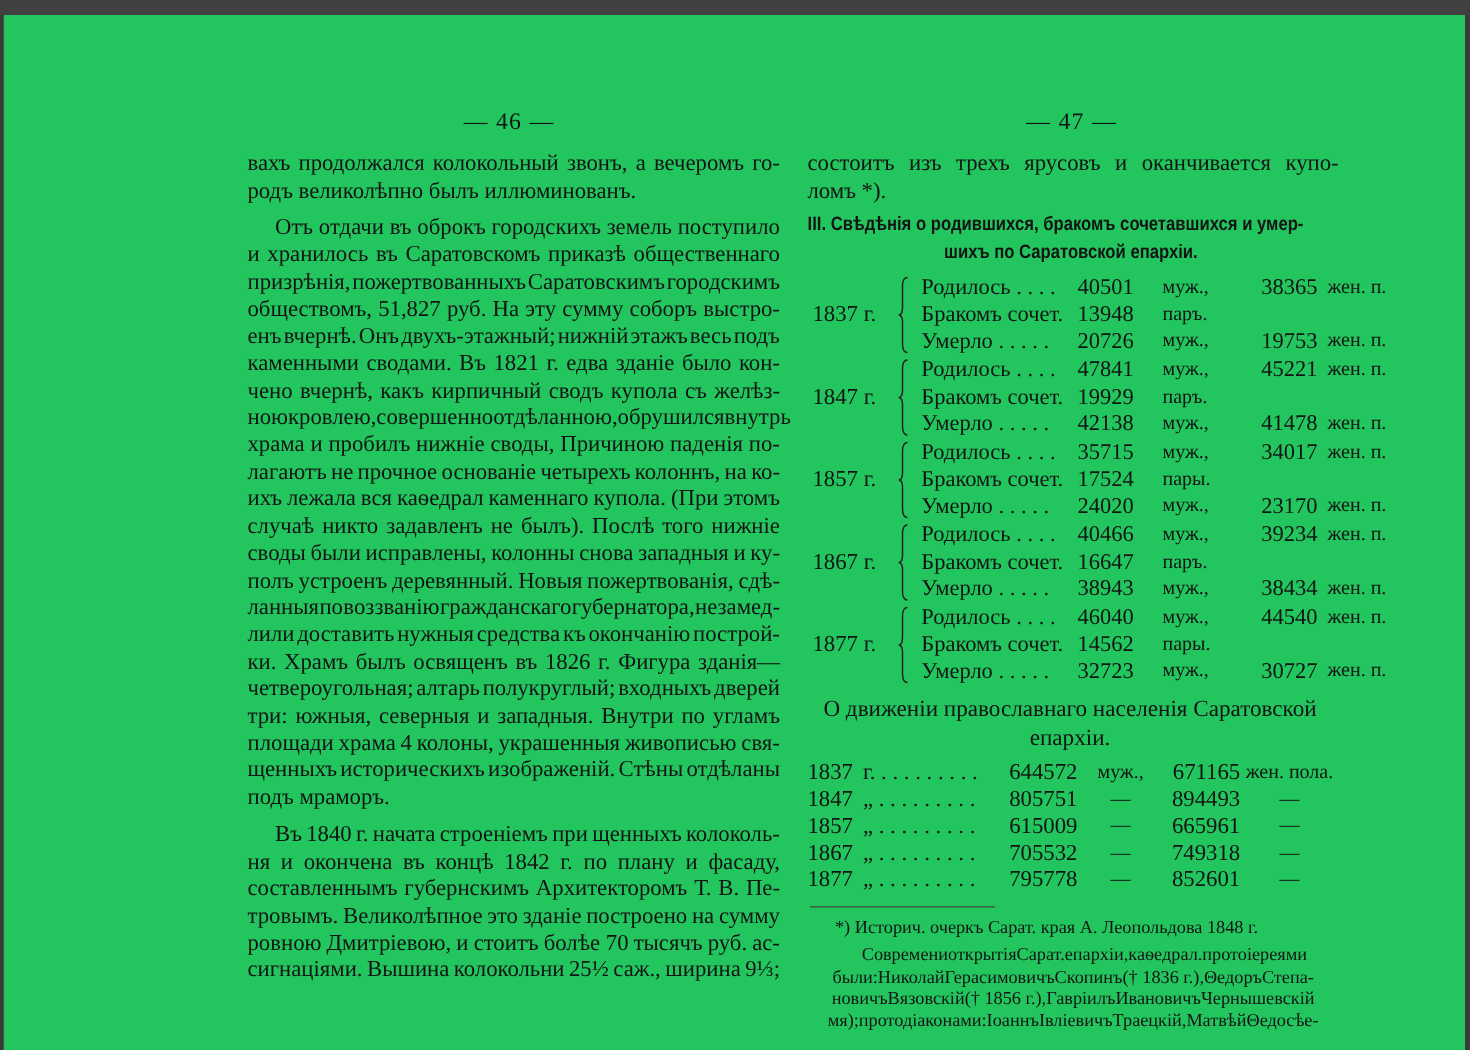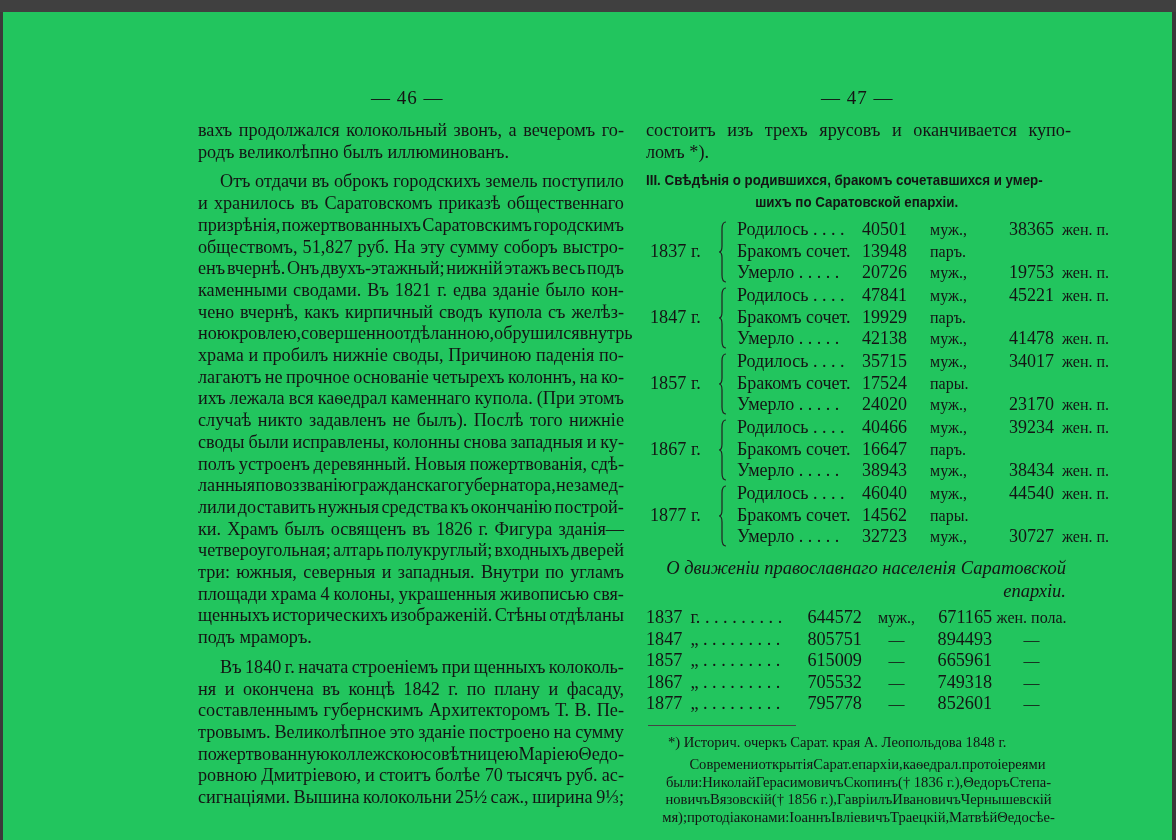--- a/index.html
+++ b/index.html
@@ -38,21 +38,21 @@
   .brace { position: absolute; left: 72px; top: 2px; width: 10px; height: 62px; }
   .rows { position: absolute; left: 91px; top: 0; }
   .row { display: flex; height: 21.5px; line-height: 21.5px; white-space: nowrap; font-size: 18px; }
   .row .lab { width: 125px; }
   .row .n1 { width: 60px; }
   .row .u1 { width: 64px; padding-left: 8px; font-size: 16px; }
   .row .n2 { width: 60px; text-align: right; }
   .row .u2 { padding-left: 8px; font-size: 16px; }
 
   .subhead {
-    font-style: italic; text-align: right; font-size: 18.5px; line-height: 23px; width: 420px;
+    text-align: center; font-size: 18.5px; line-height: 23px; width: 420px;
   }
   .poprow { display: flex; white-space: nowrap; height: 21.5px; line-height: 21.5px; font-size: 18.2px; }
   .poprow .py { width: 45px; }
   .poprow .pg { width: 112px; letter-spacing: 0; }
   .poprow .pm { width: 62px; text-align: right; }
   .poprow .pu1 { width: 70px; text-align: center; font-size: 16px; }
   .poprow .pf { width: 62px; text-align: right; }
   .poprow .pu2 { width: 80px; text-align: center; font-size: 16px; }
 
   .rule { width: 148px; height: 0; border-top: 1px solid #444; margin: 10px 0 8px 2px; }
@@ -310,27 +310,20 @@
         <span>Пе-</span>
       </div>
       <div class="l">
         <span>тровымъ.</span>
         <span>Великолѣпное</span>
         <span>это</span>
         <span>зданіе</span>
         <span>построено</span>
         <span>на</span>
         <span>сумму</span>
-      </div>
-      <div class="l">
-        <span>пожертвованную</span>
-        <span>коллежскою</span>
-        <span>совѣтницею</span>
-        <span>Маріею</span>
-        <span>Θедо-</span>
       </div>
       <div class="l">
         <span>ровною</span>
         <span>Дмитріевою,</span>
         <span>и</span>
         <span>стоитъ</span>
         <span>болѣе 70</span>
         <span>тысячъ</span>
         <span>руб.</span>
         <span>ас-</span>

